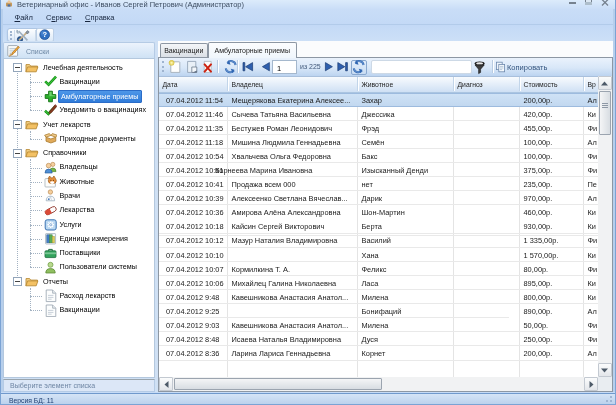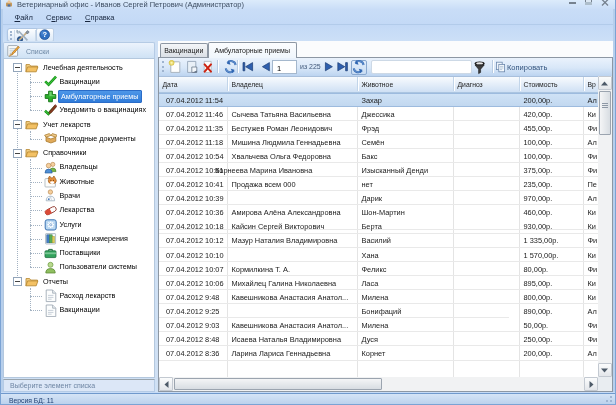--- a/index.html
+++ b/index.html
@@ -304,20 +304,21 @@
 <div class="abs hsep" style="left:519.0px;top:77.0px"></div>
 <div class="abs hsep" style="left:583.0px;top:77.0px"></div>
 <div class="abs" style="left:159px;top:92.7px;width:439px;height:285.3px;background:#fff;overflow:hidden">
 <div class="abs" style="left:68.0px;top:0;width:1px;height:285px;background:#e4e4e4"></div>
 <div class="abs" style="left:198.0px;top:0;width:1px;height:285px;background:#e4e4e4"></div>
 <div class="abs" style="left:294.0px;top:0;width:1px;height:285px;background:#e4e4e4"></div>
 <div class="abs" style="left:360.0px;top:0;width:1px;height:285px;background:#e4e4e4"></div>
 <div class="abs" style="left:424.0px;top:0;width:1px;height:285px;background:#e4e4e4"></div>
 <div class="abs" style="left:0;top:0.00px;width:439px;height:14.10px;background:linear-gradient(#cfe2f6,#c2d8f0);border-top:1px solid #9dbbde;border-bottom:1px solid #9dbbde">
 <div class="gc" style="left:7px">07.04.2012 11:54</div>
+<div class="gc" style="left:72.5px">Мещерякова Екатерина Алексее...</div>
 <div class="gc" style="left:202.5px">Захар</div>
 <div class="gc" style="left:364.5px">200,00р.</div>
 <div class="gc" style="left:428.5px">Ал</div>
 </div>
 <div class="abs" style="left:0;top:14.10px;width:439px;height:14.10px;border-bottom:1px solid #e9e9e9">
 <div class="gc" style="left:7px">07.04.2012 11:46</div>
 <div class="gc" style="left:72.5px">Сычева Татьяна Васильевна</div>
 <div class="gc" style="left:202.5px">Джессика</div>
 <div class="gc" style="left:364.5px">420,00р.</div>
 <div class="gc" style="left:428.5px">Ки</div>
@@ -352,25 +353,26 @@
 </div>
 <div class="abs" style="left:0;top:84.60px;width:439px;height:14.10px;border-bottom:1px solid #e9e9e9">
 <div class="gc" style="left:7px">07.04.2012 10:41</div>
 <div class="gc" style="left:72.5px">Продажа всем 000</div>
 <div class="gc" style="left:202.5px">нет</div>
 <div class="gc" style="left:364.5px">235,00р.</div>
 <div class="gc" style="left:428.5px">Пе</div>
 </div>
 <div class="abs" style="left:0;top:98.70px;width:439px;height:14.10px;border-bottom:1px solid #e9e9e9">
 <div class="gc" style="left:7px">07.04.2012 10:39</div>
+<div class="gc" style="left:72.5px">Алексеенко Светлана Вячеслав...</div>
 <div class="gc" style="left:202.5px">Дарик</div>
 <div class="gc" style="left:364.5px">970,00р.</div>
 <div class="gc" style="left:428.5px">Ал</div>
 </div>
-<div class="abs" style="left:0;top:112.80px;width:439px;height:25px;border-bottom:1px solid #e9e9e9">
+<div class="abs" style="left:0;top:112.80px;width:439px;height:31px;border-bottom:1px solid #e9e9e9">
 <div class="gc" style="left:7px">07.04.2012 10:36</div>
 <div class="gc" style="left:72.5px">Амирова Алёна Александровна</div>
 <div class="gc" style="left:202.5px">Шон-Мартин</div>
 <div class="gc" style="left:364.5px">460,00р.</div>
 <div class="gc" style="left:428.5px">Ки</div>
 </div>
 <div class="abs" style="left:0;top:126.90px;width:439px;height:14.10px;border-bottom:1px solid #e9e9e9">
 <div class="gc" style="left:7px">07.04.2012 10:18</div>
 <div class="gc" style="left:72.5px">Кайсин Сергей Викторович</div>
 <div class="gc" style="left:202.5px">Берта</div>

